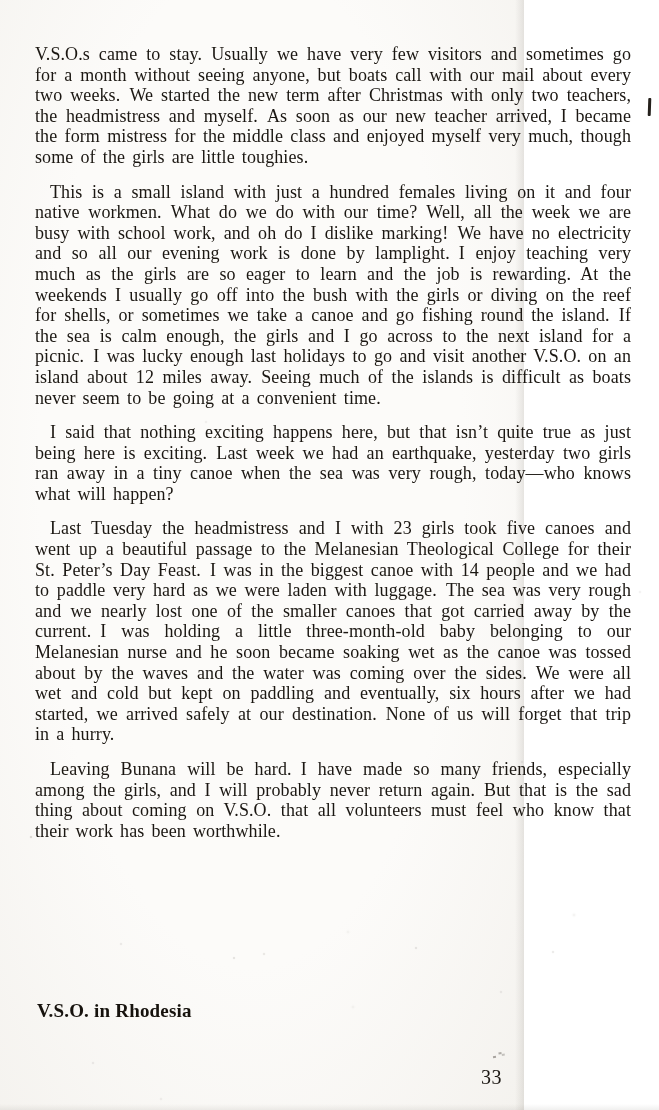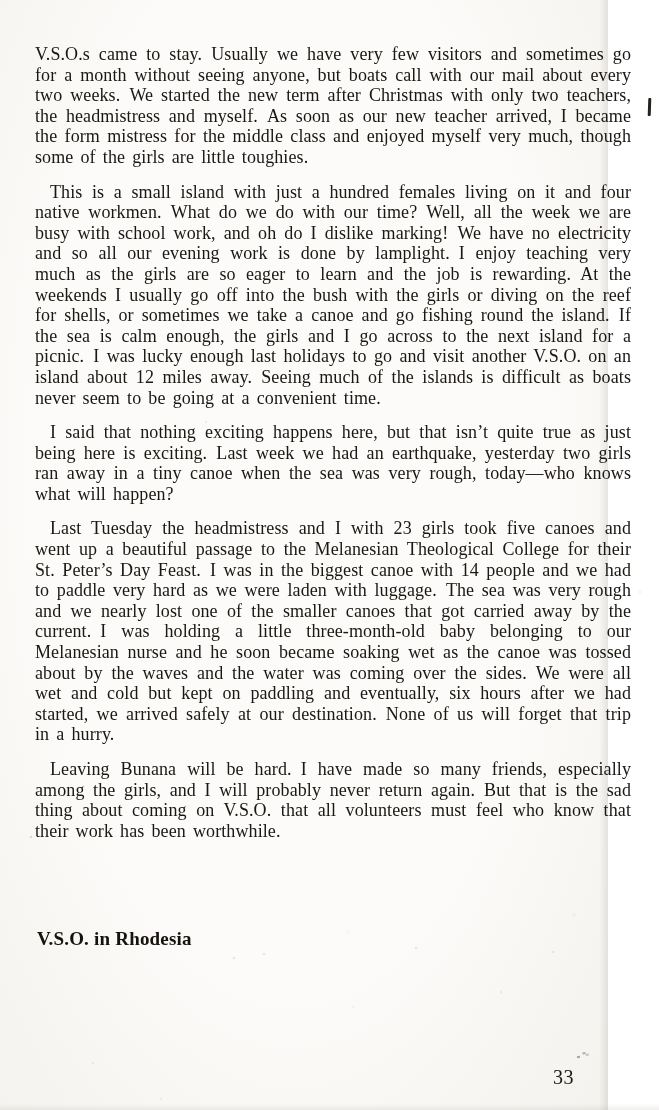--- a/index.html
+++ b/index.html
@@ -4,21 +4,21 @@
 <style>
   html, body { margin: 0; padding: 0; }
   body {
     width: 659px; height: 1110px;
     font-family: "Liberation Serif", "DejaVu Serif", serif;
     background: #ffffff;
     overflow: hidden;
   }
   .page {
     position: relative;
-    width: 608px; height: 1110px;
+    width: 524px; height: 1110px;
     background: radial-gradient(ellipse at 48% 42%, #fcfbf9 55%, #f4f2ee 100%);
     color: #1b1712;
   }
   
   .scan-edge-right {
     position: absolute; top: 0; right: 0; width: 9px; height: 1110px;
     background: linear-gradient(to right, rgba(110,104,96,0) 0%, rgba(110,104,96,0.14) 100%);
   }
   .scan-edge-bottom {
     position: absolute; left: 0; bottom: 0; width: 659px; height: 6px;
@@ -72,31 +72,31 @@
   .signature {
     margin: 0;
     font-size: 18px;
     line-height: 20.6px;
     text-align: right;
     padding-right: 20px;
     letter-spacing: 0.2px;
     word-spacing: 2px;
   }
   .article2 {
-    position: absolute; left: 35px; top: 928px; width: 596px;
+    position: absolute; left: 35px; top: 1000px; width: 596px;
   }
   .article2 h2 {
     margin: 0 0 10px 2px;
     font-size: 19px;
     font-weight: bold;
     letter-spacing: 0.2px;
     color: #16120d;
   }
   .page-number {
-    position: absolute; top: 1066px; right: 34px;
+    position: absolute; top: 1066px; right: 22px;
     font-size: 20px; letter-spacing: 0.5px; color: #1b1712;
   }
 </style>
 </head>
 <body>
 
 <div class="page">
 
   <div class="scan-edge-right"></div>
   <div class="scan-edge-bottom"></div>

